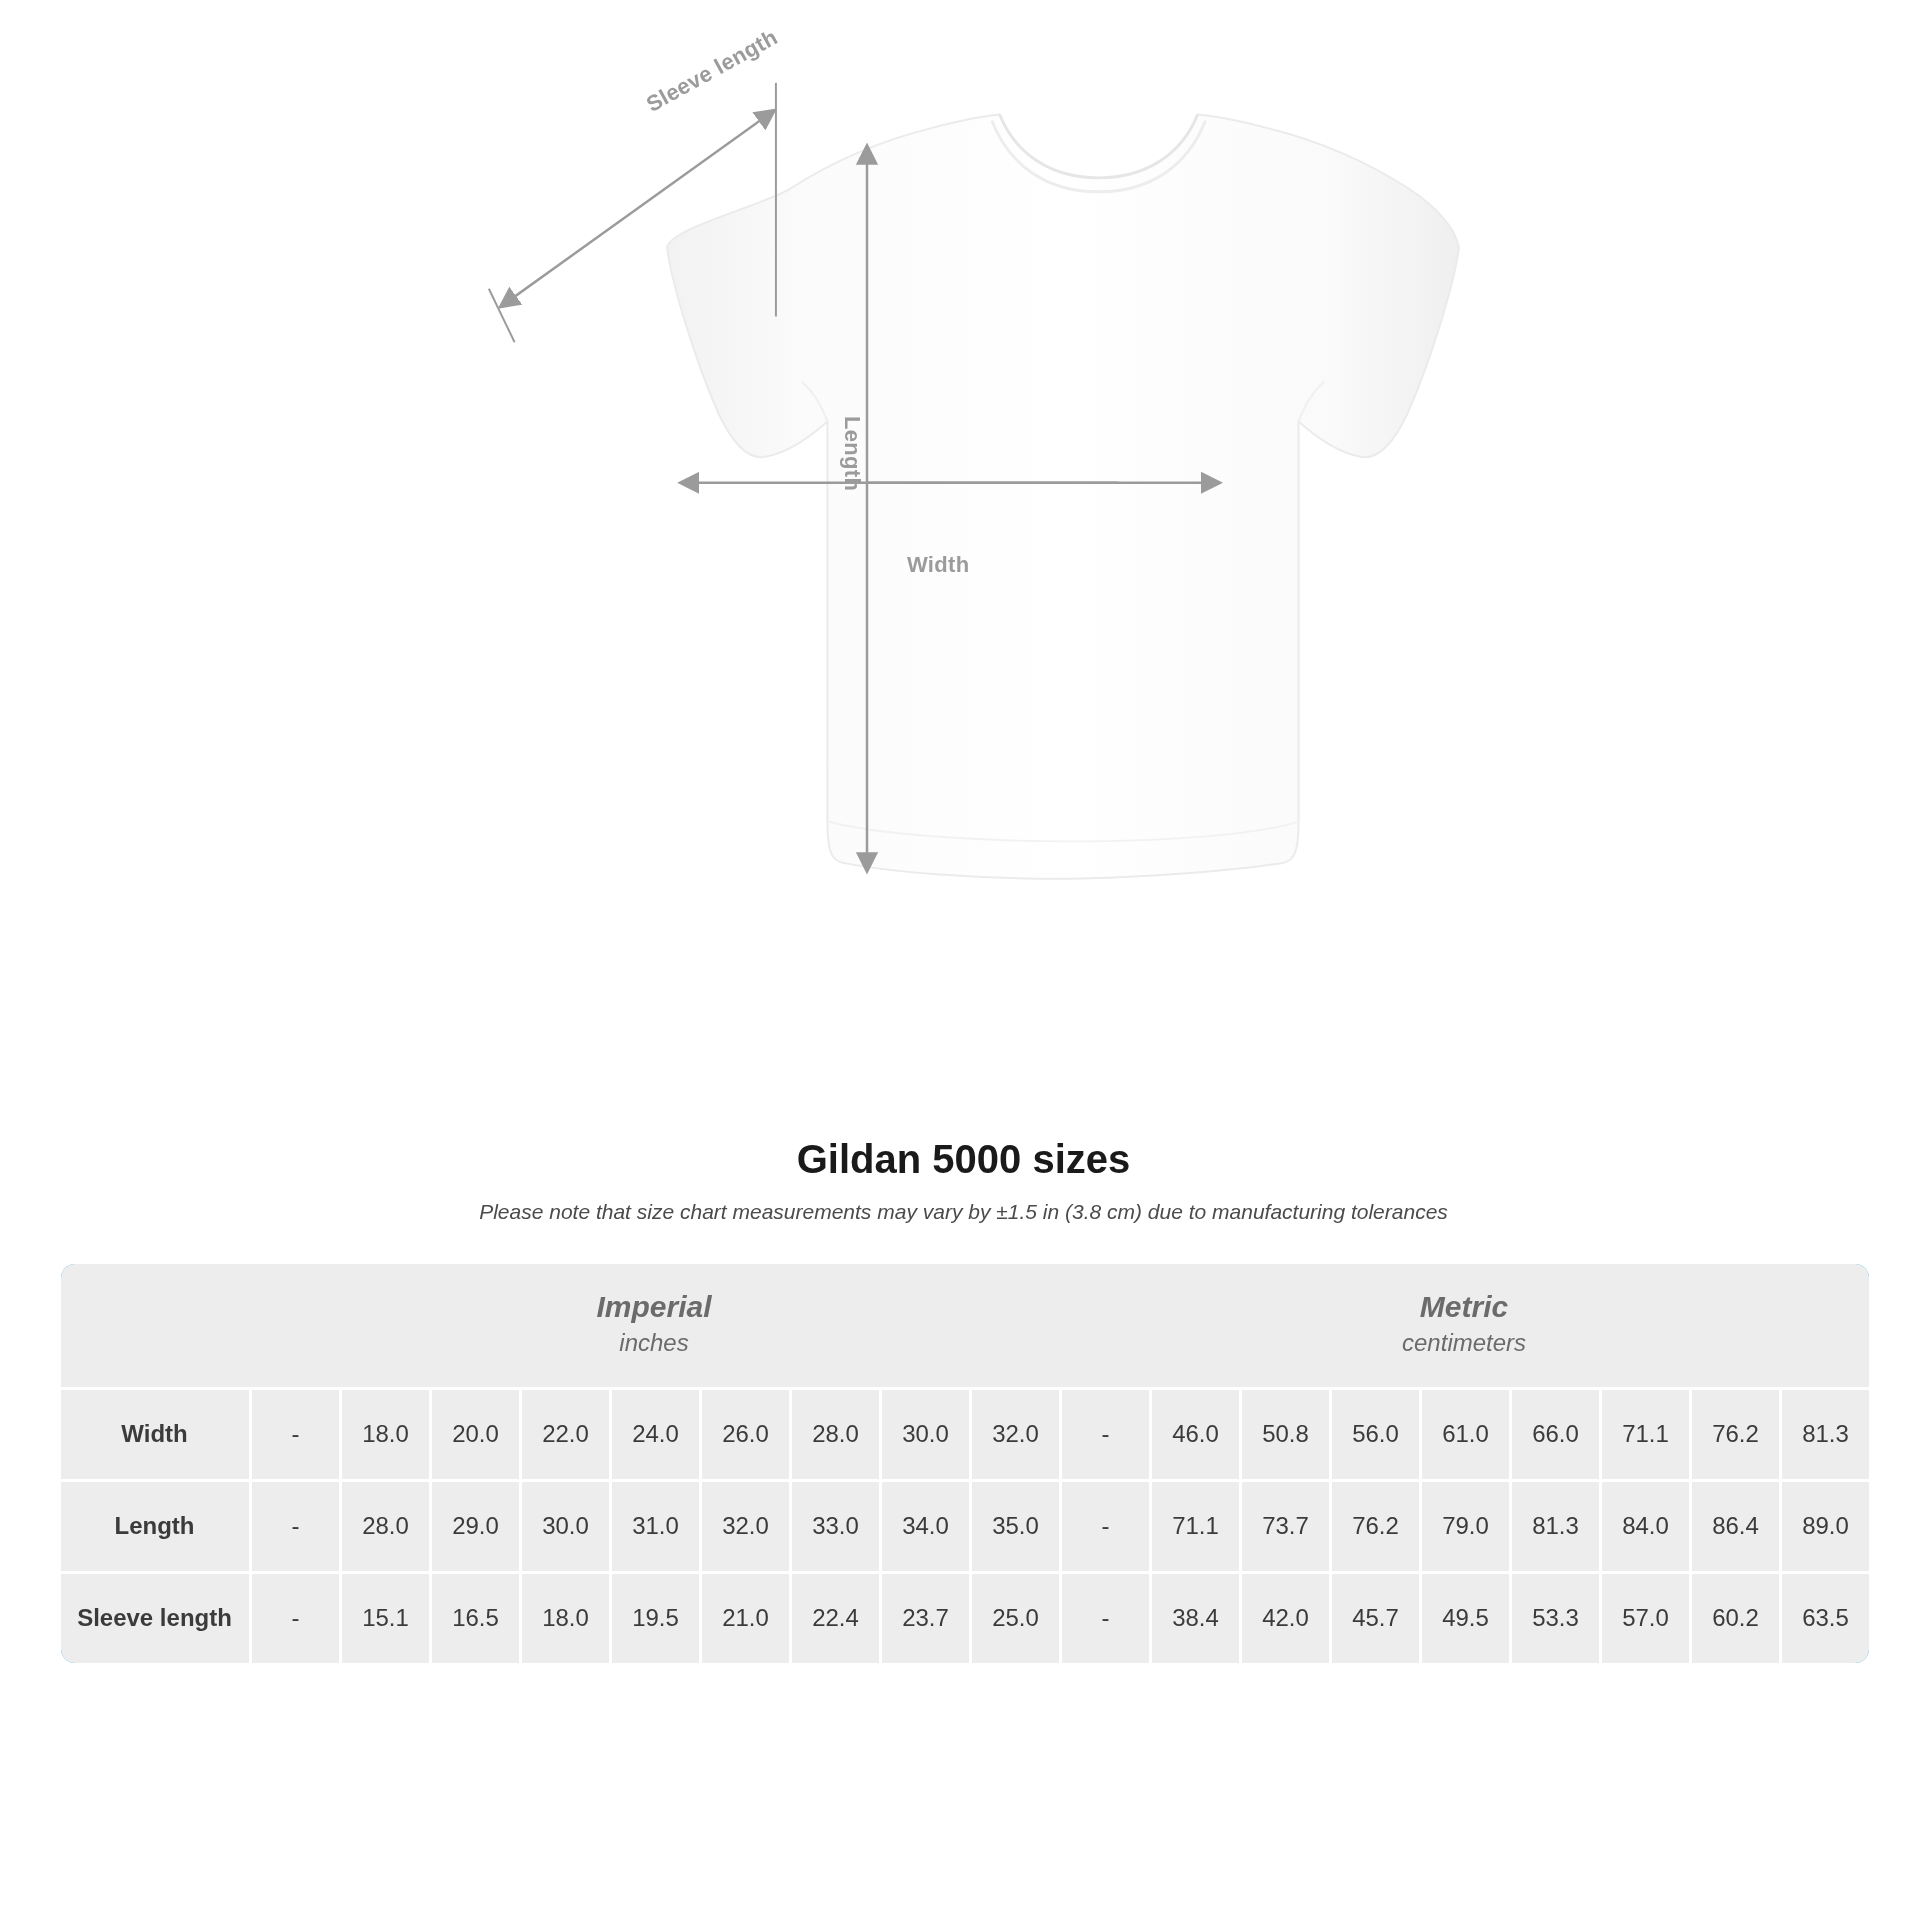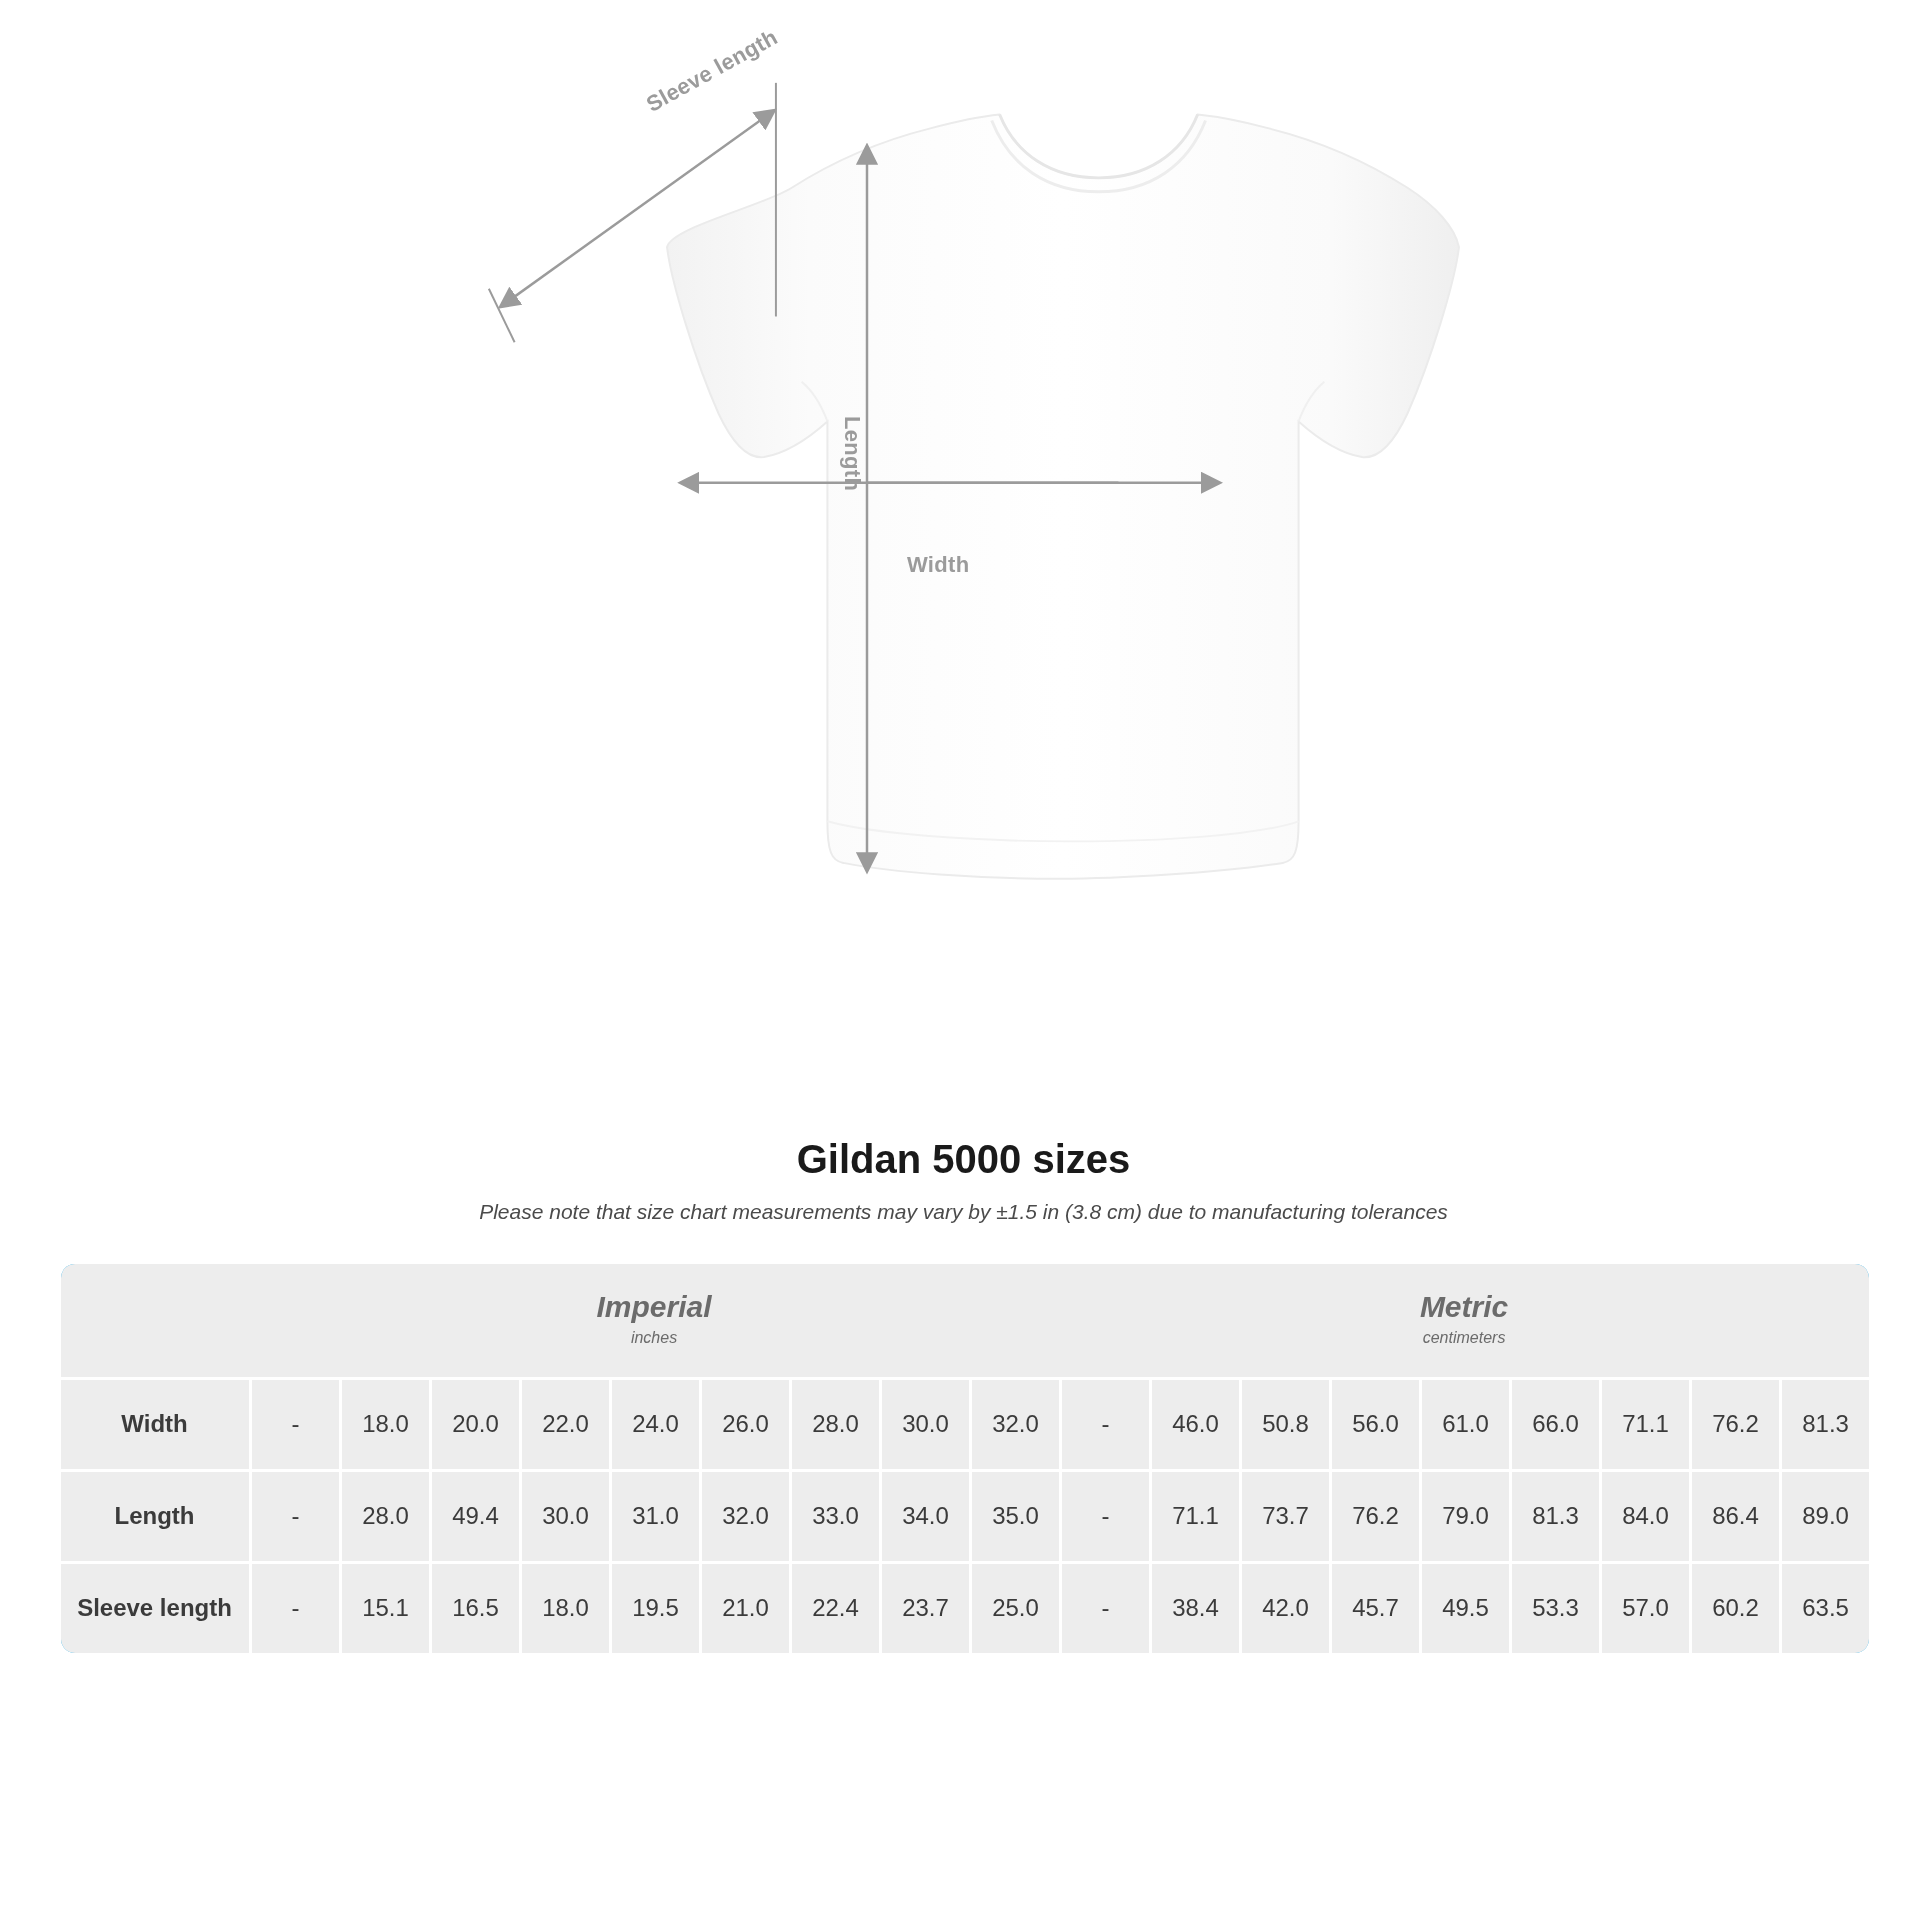--- a/index.html
+++ b/index.html
@@ -103,21 +103,21 @@
     padding: 26px 0 30px 0;
   }
   .unit-title {
     font-size: 30px;
     font-style: italic;
     font-weight: bold;
     color: #6b6b6b;
     line-height: 1.15;
   }
   .unit-sub {
-    font-size: 16px;
+    font-size: 24px;
     font-style: italic;
     color: #6b6b6b;
     margin-top: 4px;
   }
 
   tr.header-row td {
     font-size: 23px;
     font-weight: bold;
     color: #4a4a4a;
     height: 91px;
@@ -282,21 +282,21 @@
         <td>66.0</td>
         <td>71.1</td>
         <td>76.2</td>
         <td>81.3</td>
       </tr>
 
       <tr class="data-row">
         <td class="rowlabel">Length</td>
         <td>-</td>
         <td>28.0</td>
-        <td>49.4</td>
+        <td>29.0</td>
         <td>30.0</td>
         <td>31.0</td>
         <td>32.0</td>
         <td>33.0</td>
         <td>34.0</td>
         <td>35.0</td>
         <td>-</td>
         <td>71.1</td>
         <td>73.7</td>
         <td>76.2</td>

